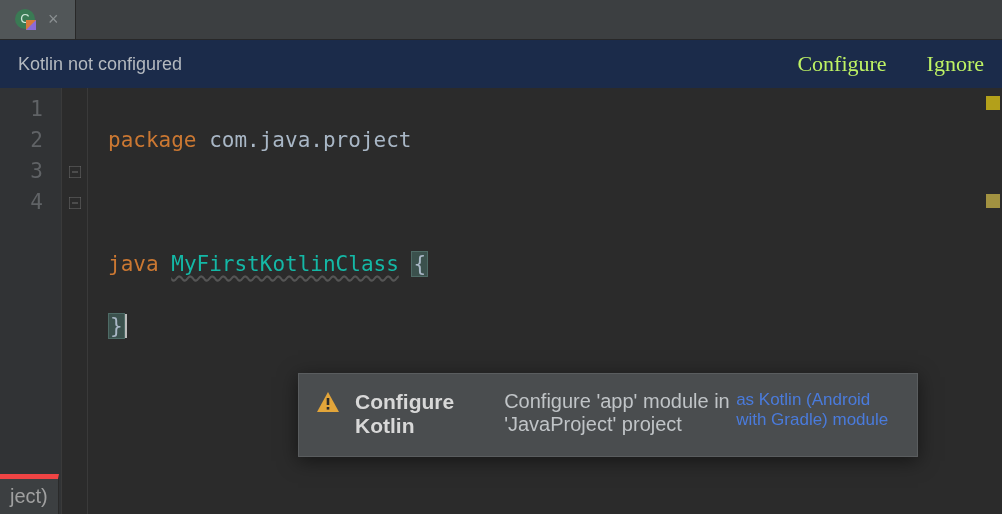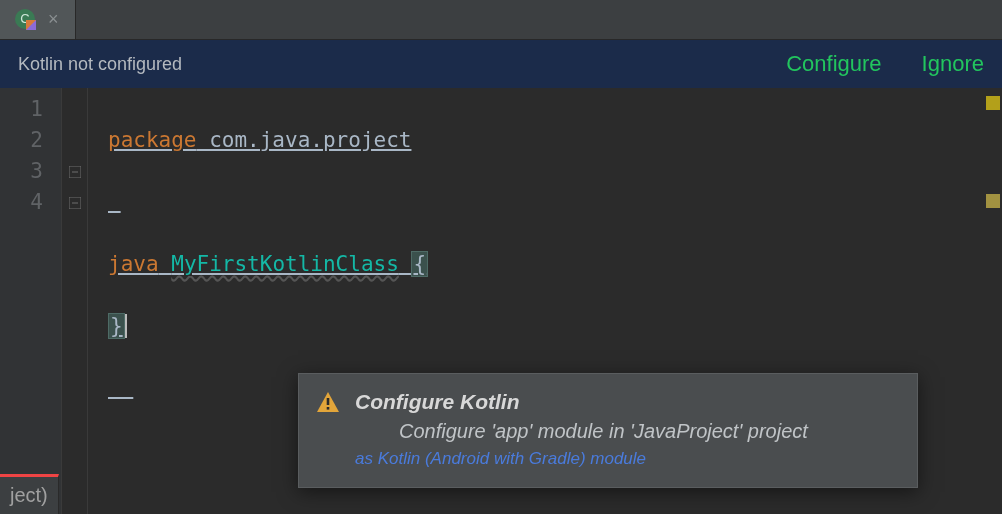--- a/index.html
+++ b/index.html
@@ -50,22 +50,23 @@
     .notif-text {
       color: #b4b9bf;
       font-size: 18px;
     }
     .notif-actions {
       display: flex;
       gap: 40px;
       font-size: 22px;
     }
     .notif-actions span {
-      color: #22c55e;
+      color: #bef264;
       cursor: pointer;
+      font-family: Liberation Serif, serif;
     }
     .editor-area {
       display: flex;
       height: calc(100% - 88px);
       background: #2b2b2b;
       font-family: 'Menlo', 'Consolas', monospace;
       font-size: 21px;
       position: relative;
     }
     .gutter {
@@ -89,21 +90,20 @@
       text-align: center;
       user-select: none;
     }
     .fold-col .slot { height: 31px; display:flex; align-items:center; justify-content:center;}
     .code {
       flex: 1;
       padding: 6px 0 0 20px;
       line-height: 31px;
       white-space: pre;
       position: relative;
-      text-decoration: underline;
     }
     .right-markers {
       position: absolute;
       right: 0;
       top: 0;
       width: 20px;
       height: 100%;
     }
     .marker-err {
       position: absolute;
@@ -147,36 +147,36 @@
       top: 373px;
       width: 620px;
       background: #4a4d4f;
       border: 1px solid #5a5d5f;
       box-shadow: 0 4px 18px rgba(0,0,0,0.5);
       padding: 16px 20px 18px 18px;
       display: flex;
       gap: 16px;
     }
     .popup .warn-icon { margin-top: 2px; }
-    .popup-text { display: flex; flex-direction: column; gap: 6px; font-style: italic; }
+    .popup-text { display: flex; flex-direction: row; gap: 6px; }
     .popup-title { color: #d8d8d8; font-size: 21px; font-weight: 600; }
     .popup-line { color: #c0c4c7; font-size: 20px; margin-left: 44px; }
     .popup-link { color: #4a7bdc; font-size: 17px; cursor: pointer; }
     .status-fragment {
       position: absolute;
       left: 0;
       bottom: 0;
       height: 40px;
       background: #3c3f41;
       color: #a0a0a0;
       font-size: 20px;
       padding: 6px 10px;
       display: flex;
       align-items: center;
-      border-top: 3px solid #ef4444;
+      border-top: 5px solid #ef4444;
       border-right: 1px solid #2a2a2a;
     }
   </style>
 </head>
 <body>
 
 <div class="tab-bar">
   <div class="tab">
     <span class="icon">
       <svg width="22" height="22" viewBox="0 0 22 22">

